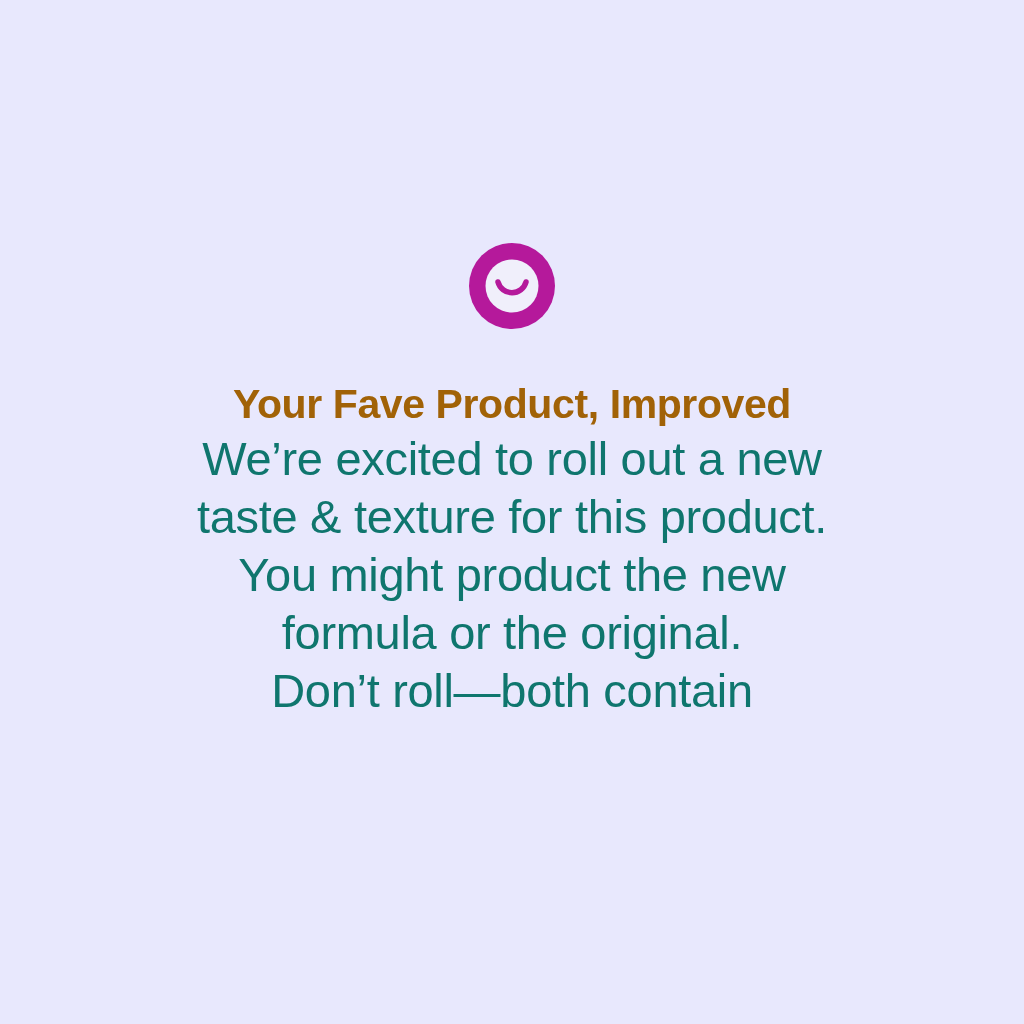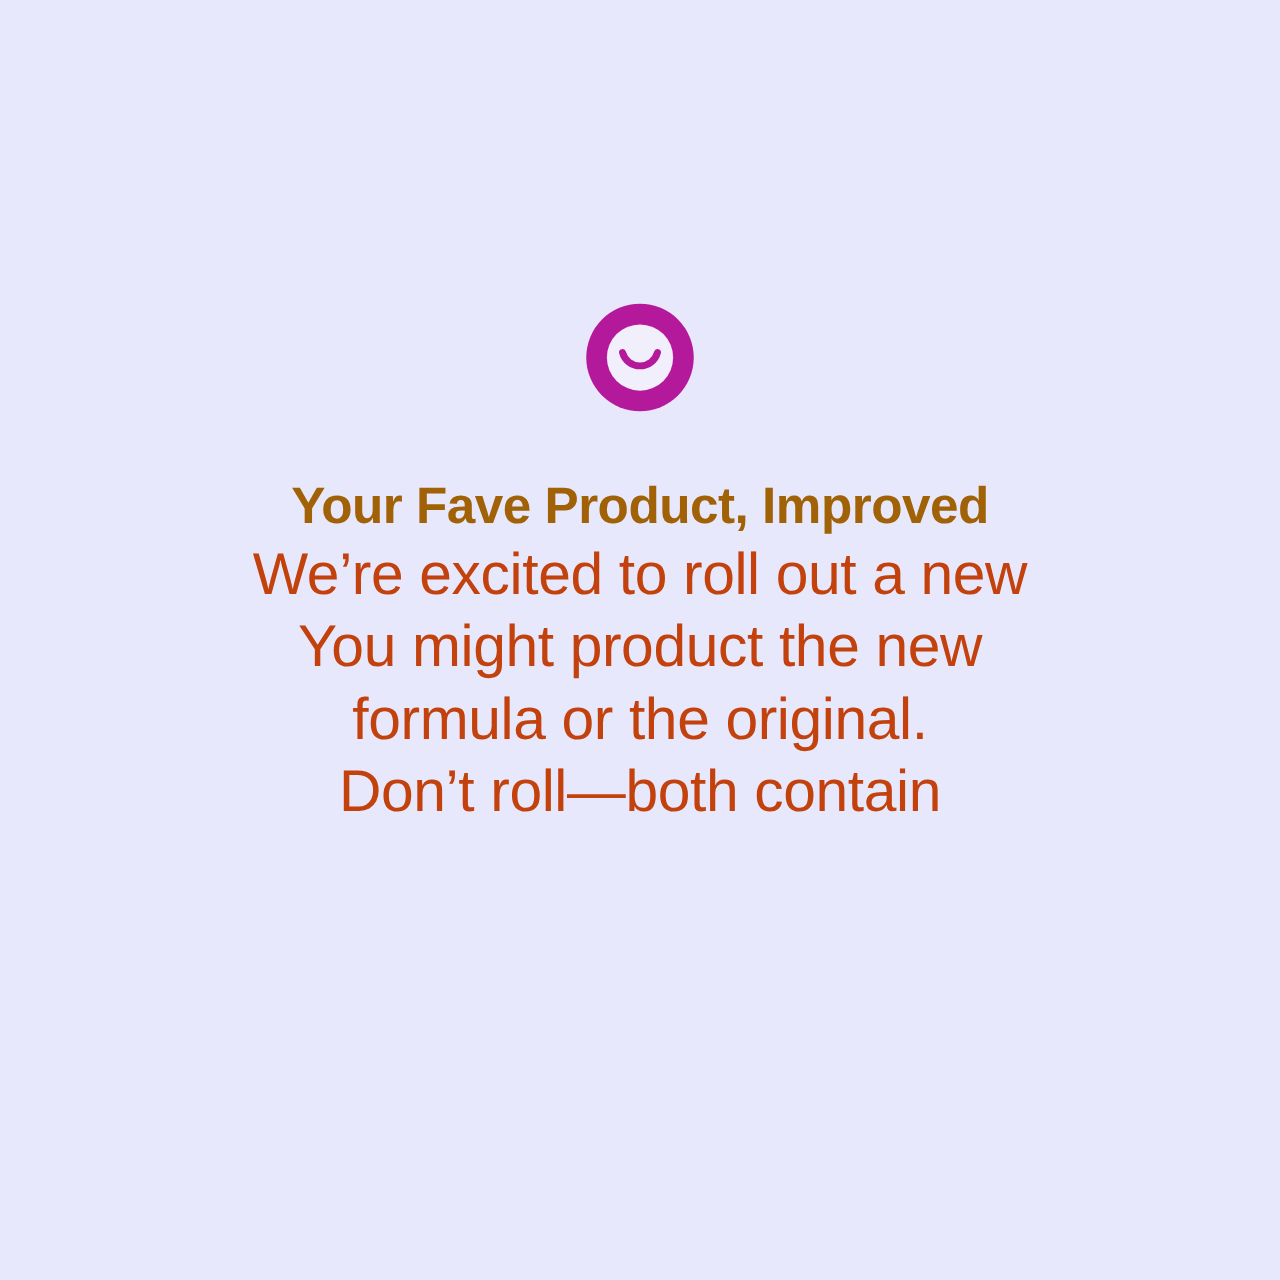--- a/index.html
+++ b/index.html
@@ -61,21 +61,21 @@
   .body-copy {
     position: absolute;
     top: 430px;
     left: 0;
     width: 1024px;
     text-align: center;
     font-size: 47px;
     font-weight: normal;
     line-height: 58px;
     letter-spacing: -0.3px;
-    color: #c2410c;
+    color: #0f766e;
   }
   .body-copy .copy-line {
     display: block;
     white-space: nowrap;
   }
 </style>
 </head>
 <body>
 
 <div class="card">
@@ -85,18 +85,19 @@
       <circle cx="44" cy="44" r="43" fill="#b5199b"></circle>
       <circle cx="44" cy="44" r="26.5" fill="#f0effb"></circle>
       <path d="M 30 40 A 14.5 14.5 0 0 0 58 40" fill="none" stroke="#b5199b" stroke-width="5.5" stroke-linecap="round"></path>
     </svg>
   </div>
 
   <h1 class="headline">Your Fave Product, Improved</h1>
 
   <div class="body-copy">
     <span class="copy-line">We’re excited to roll out a new</span>
+    <span class="copy-line">taste &amp; texture for this product.</span>
     <span class="copy-line">You might product the new</span>
     <span class="copy-line">formula or the original.</span>
     <span class="copy-line">Don’t roll—both contain</span>
   </div>
 
 </div>
 
 </body></html>

